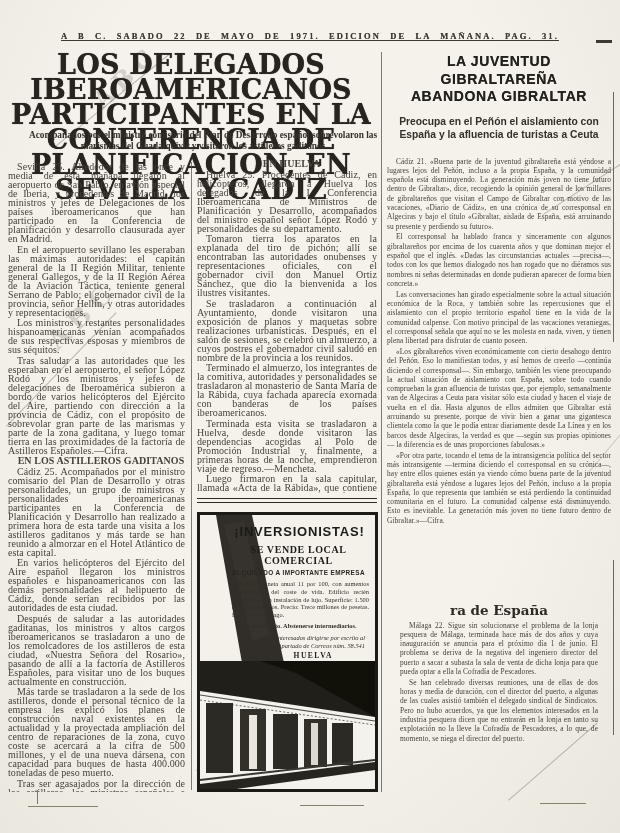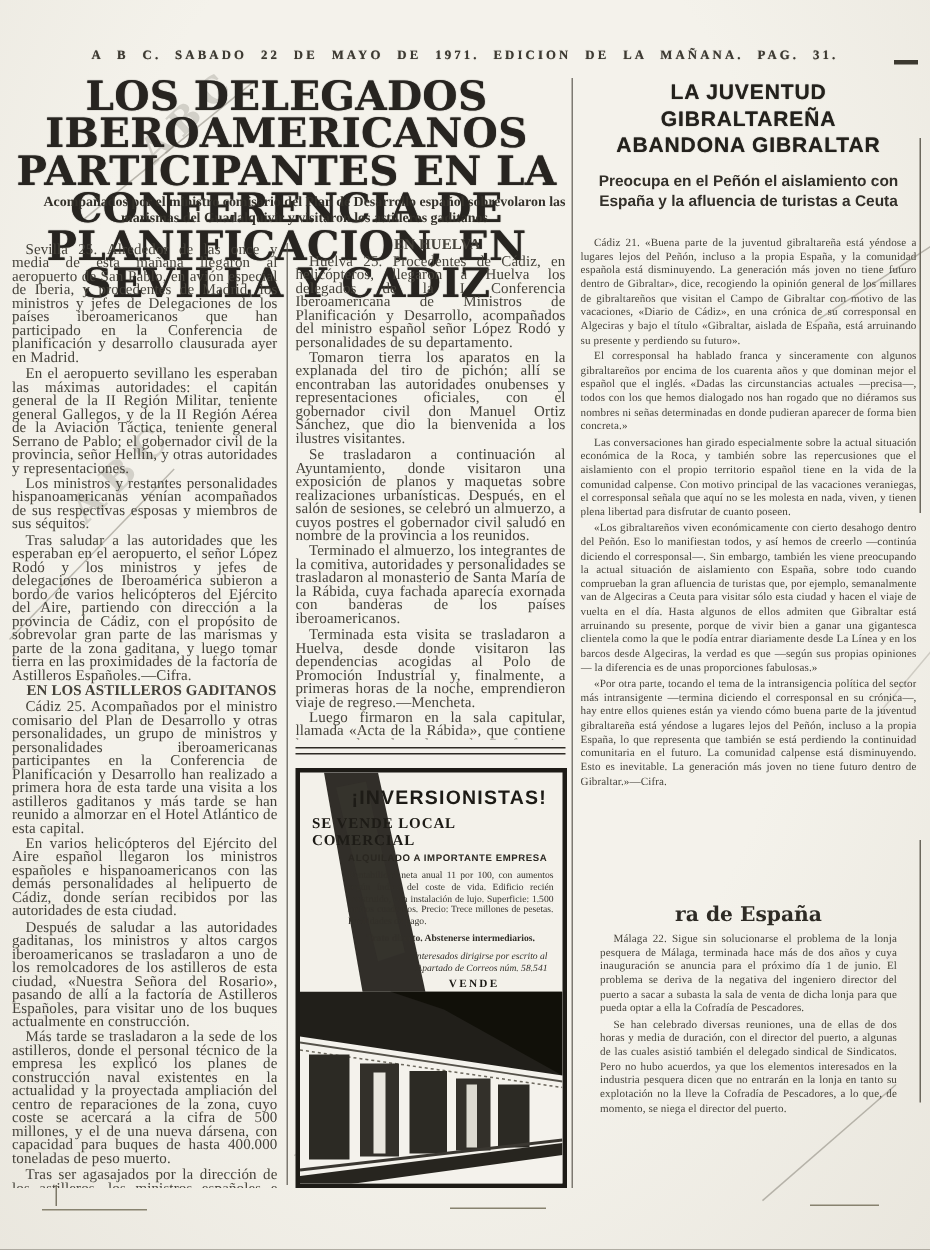--- a/index.html
+++ b/index.html
@@ -8,21 +8,21 @@
   html,body{margin:0;padding:0;background:#9a968c;}
   .page{
     position:relative; width:620px; height:833px; margin:0 auto; overflow:hidden;
     background:radial-gradient(ellipse at 48% 38%, #f4f2eb 55%, #e9e6dd 100%);
     font-family:"Liberation Serif", serif; color:var(--ink);
   }
   
   .masthead{
     position:absolute; top:31px; left:0; width:100%; text-align:center;
     font:700 8.5px "Liberation Serif", serif; letter-spacing:2.1px; word-spacing:5px;
-    color:#3d3a32; text-shadow:0 0 .5px rgba(61,58,50,.8);
+    color:#3d3a32; text-shadow:0 0 .5px rgba(61,58,50,.8);text-decoration:underline;
   }
   
   .headline{
     position:absolute; left:2px; top:52px; width:378px; text-align:center;
     font-family:"DejaVu Serif", serif; font-weight:700; font-size:27px; line-height:25px;
     color:var(--headline); letter-spacing:.2px; text-shadow:0 0 .7px rgba(39,36,32,.85);
   }
   .standfirst{
     position:absolute; left:22px; top:130px; width:362px; text-align:center;
     font:700 9.3px/11.3px "Liberation Serif", serif; color:#34312a;
@@ -46,21 +46,21 @@
     border-top:1.5px solid #2e2b25; border-bottom:1px solid #2e2b25;}
   
   .ad{
     position:absolute; left:197px; top:512px; width:181px; height:280px;
     border:3px solid #1d1b16; box-sizing:border-box; background:#f3f1ea;
   }
   .ad-strip{position:absolute; left:0; top:0; width:100%; height:148px; z-index:0;}
   .ad-inner{position:relative; z-index:1; padding-top:9px;}
   .ad-title{text-align:center; padding-left:24px; font:700 13px "Liberation Sans", sans-serif;
     letter-spacing:.8px; color:#1d1b16;}
-  .ad-line2{margin-top:5px; padding-left:8px;
+  .ad-line2{margin-top:5px; text-align:center; padding-left:22px;
     font:700 10px "Liberation Serif", serif; letter-spacing:.6px; color:#1d1b16;}
   .ad-line3{margin-top:3px; text-align:center; padding-left:22px;
     font:700 6.4px "Liberation Sans", sans-serif; letter-spacing:.4px; color:#2a2721;}
   .ad-body{margin:4px 6px 0 32px; text-align:justify; font:400 6.4px/7.8px "Liberation Serif", serif; color:#33302a;}
   .ad-deal{margin:3px 6px 0 32px; text-align:center; font:700 6.4px "Liberation Serif", serif; color:#33302a;}
   .ad-contact{margin:5px 10px 0 0; text-align:right; font:400 6.4px/8px "Liberation Serif", serif; font-style:italic; color:#33302a;}
   .ad-city{margin:1px 42px 0 0; text-align:right; font:700 7.5px "Liberation Serif", serif; letter-spacing:1.5px; color:#1d1b16;}
   .ad-art{position:absolute; left:0; bottom:0; width:175px; height:128px; z-index:2;}
   
   .rightcol{position:absolute; left:387px; top:53px; width:224px; height:748px; overflow:hidden;}
@@ -164,21 +164,21 @@
     <div class="ad-inner">
       <div class="ad-title">¡INVERSIONISTAS!</div>
       <div class="ad-line2">SE VENDE LOCAL COMERCIAL</div>
       <div class="ad-line3">ALQUILADO A IMPORTANTE EMPRESA</div>
       <div class="ad-body">Rentabilidad neta anual 11 por 100, con aumentos según índice del coste de vida. Edificio recién construido, con instalación de lujo. Superficie: 1.500 metros cuadrados. Precio: Trece millones de pesetas. Facilidades de pago.</div>
       <div class="ad-deal">Trato directo. Abstenerse intermediarios.</div>
       <div class="ad-contact">
         <div>Interesados dirigirse por escrito al</div>
         <div>Apartado de Correos núm. 58.541</div>
       </div>
-      <div class="ad-city">VENDE</div>
+      <div class="ad-city">HUELVA</div>
     </div>
     <svg class="ad-art" viewBox="0 0 175 128" preserveAspectRatio="none">
       <rect x="0" y="0" width="175" height="128" fill="#f4f2ec"></rect>
       <polygon points="0,0 175,0 175,56 0,30" style="fill:var(--photo_black,#211f1a);"></polygon>
       <polygon points="60,0 175,0 175,56 96,12" fill="#111009"></polygon>
       <line x1="0" y1="34" x2="175" y2="60" stroke="#55524a" stroke-width="1.2"></line>
       <line x1="0" y1="39" x2="175" y2="64" stroke="#6b675c" stroke-width="1" stroke-dasharray="2,2"></line>
       <rect x="6" y="42" width="27" height="70" fill="#2c2a24"></rect>
       <rect x="40" y="48" width="26" height="62" fill="#33302a"></rect>
       <rect x="49" y="54" width="8" height="54" fill="#e9e6de"></rect>

